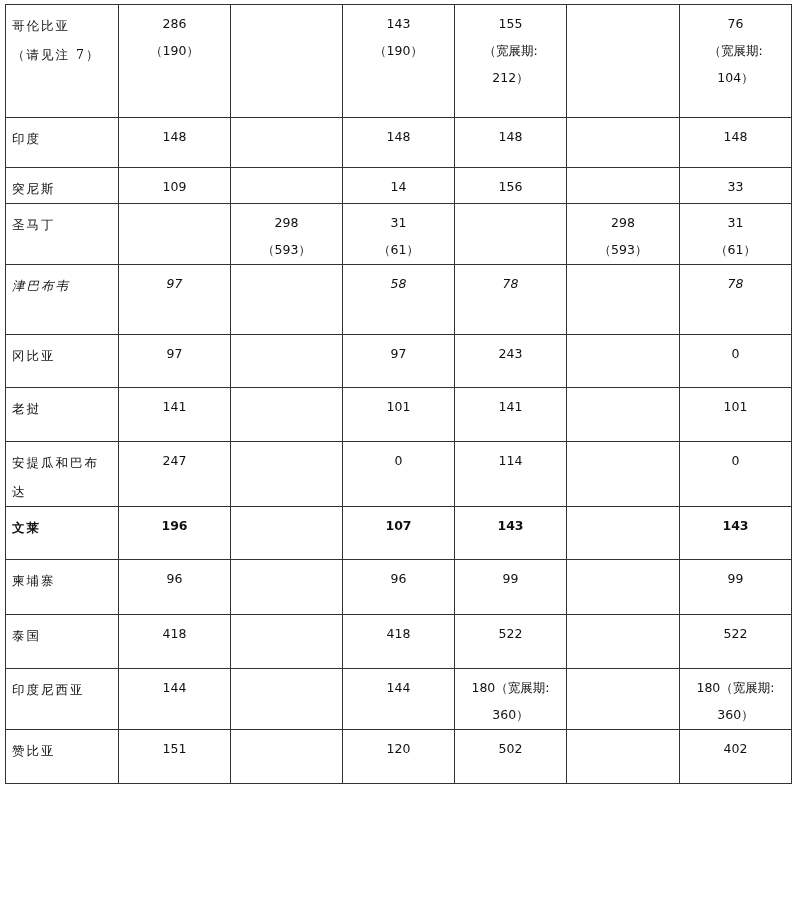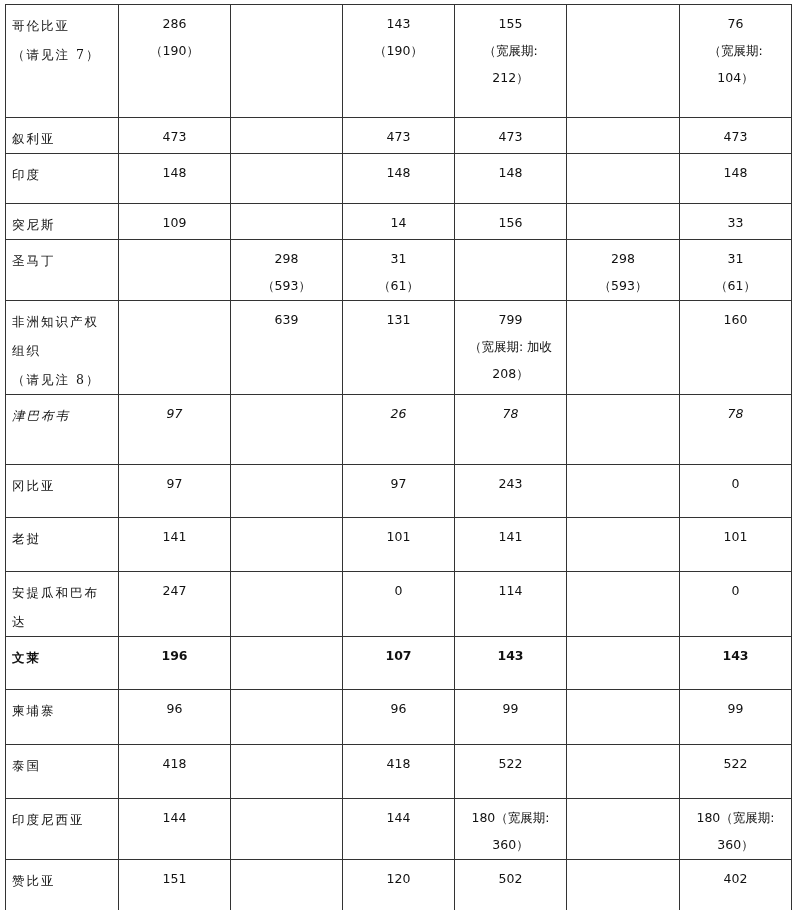--- a/index.html
+++ b/index.html
@@ -56,39 +56,20 @@
           <span class="line">（宽展期:</span>
           <span class="line">212）</span>
         </td>
         <td class="num-cell"></td>
         <td class="num-cell">
           <span class="line">76</span>
           <span class="line">（宽展期:</span>
           <span class="line">104）</span>
         </td>
       </tr>
-      <tr style="height: 29px;">
-        <td class="name-cell">
-          <span class="line">叙利亚</span>
-        </td>
-        <td class="num-cell">
-          <span class="line">473</span>
-        </td>
-        <td class="num-cell"></td>
-        <td class="num-cell">
-          <span class="line">473</span>
-        </td>
-        <td class="num-cell">
-          <span class="line">473</span>
-        </td>
-        <td class="num-cell"></td>
-        <td class="num-cell">
-          <span class="line">473</span>
-        </td>
-      </tr>
       <tr style="height: 50px;">
         <td class="name-cell">
           <span class="line">印度</span>
         </td>
         <td class="num-cell">
           <span class="line">148</span>
         </td>
         <td class="num-cell"></td>
         <td class="num-cell">
           <span class="line">148</span>
@@ -136,53 +117,30 @@
         <td class="num-cell"></td>
         <td class="num-cell">
           <span class="line">298</span>
           <span class="line">（593）</span>
         </td>
         <td class="num-cell">
           <span class="line">31</span>
           <span class="line">（61）</span>
         </td>
       </tr>
-      <tr style="height: 87px;">
-        <td class="name-cell">
-          <span class="line">非洲知识产权</span>
-          <span class="line">组织</span>
-          <span class="line">（请见注 8）</span>
-        </td>
-        <td class="num-cell"></td>
-        <td class="num-cell">
-          <span class="line">639</span>
-        </td>
-        <td class="num-cell">
-          <span class="line">131</span>
-        </td>
-        <td class="num-cell">
-          <span class="line">799</span>
-          <span class="line">（宽展期: 加收</span>
-          <span class="line">208）</span>
-        </td>
-        <td class="num-cell"></td>
-        <td class="num-cell">
-          <span class="line">160</span>
-        </td>
-      </tr>
       <tr style="height: 70px; font-style: italic;">
         <td class="name-cell">
           <span class="line">津巴布韦</span>
         </td>
         <td class="num-cell">
           <span class="line">97</span>
         </td>
         <td class="num-cell"></td>
         <td class="num-cell">
-          <span class="line">26</span>
+          <span class="line">58</span>
         </td>
         <td class="num-cell">
           <span class="line">78</span>
         </td>
         <td class="num-cell"></td>
         <td class="num-cell">
           <span class="line">78</span>
         </td>
       </tr>
       <tr style="height: 53px;">

